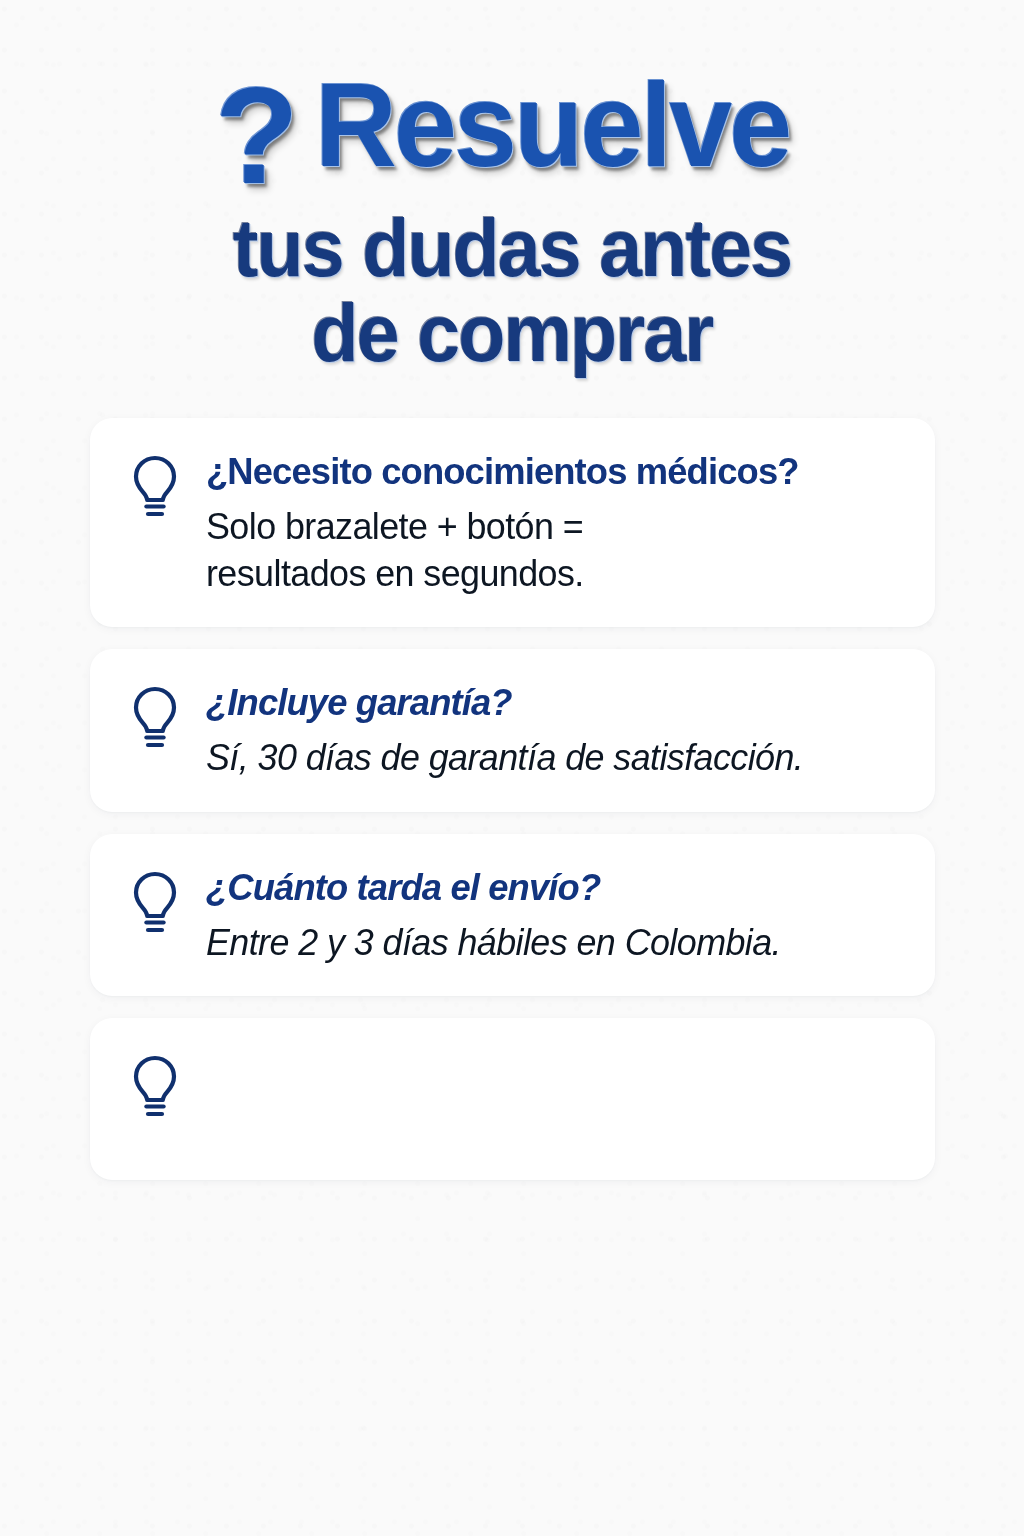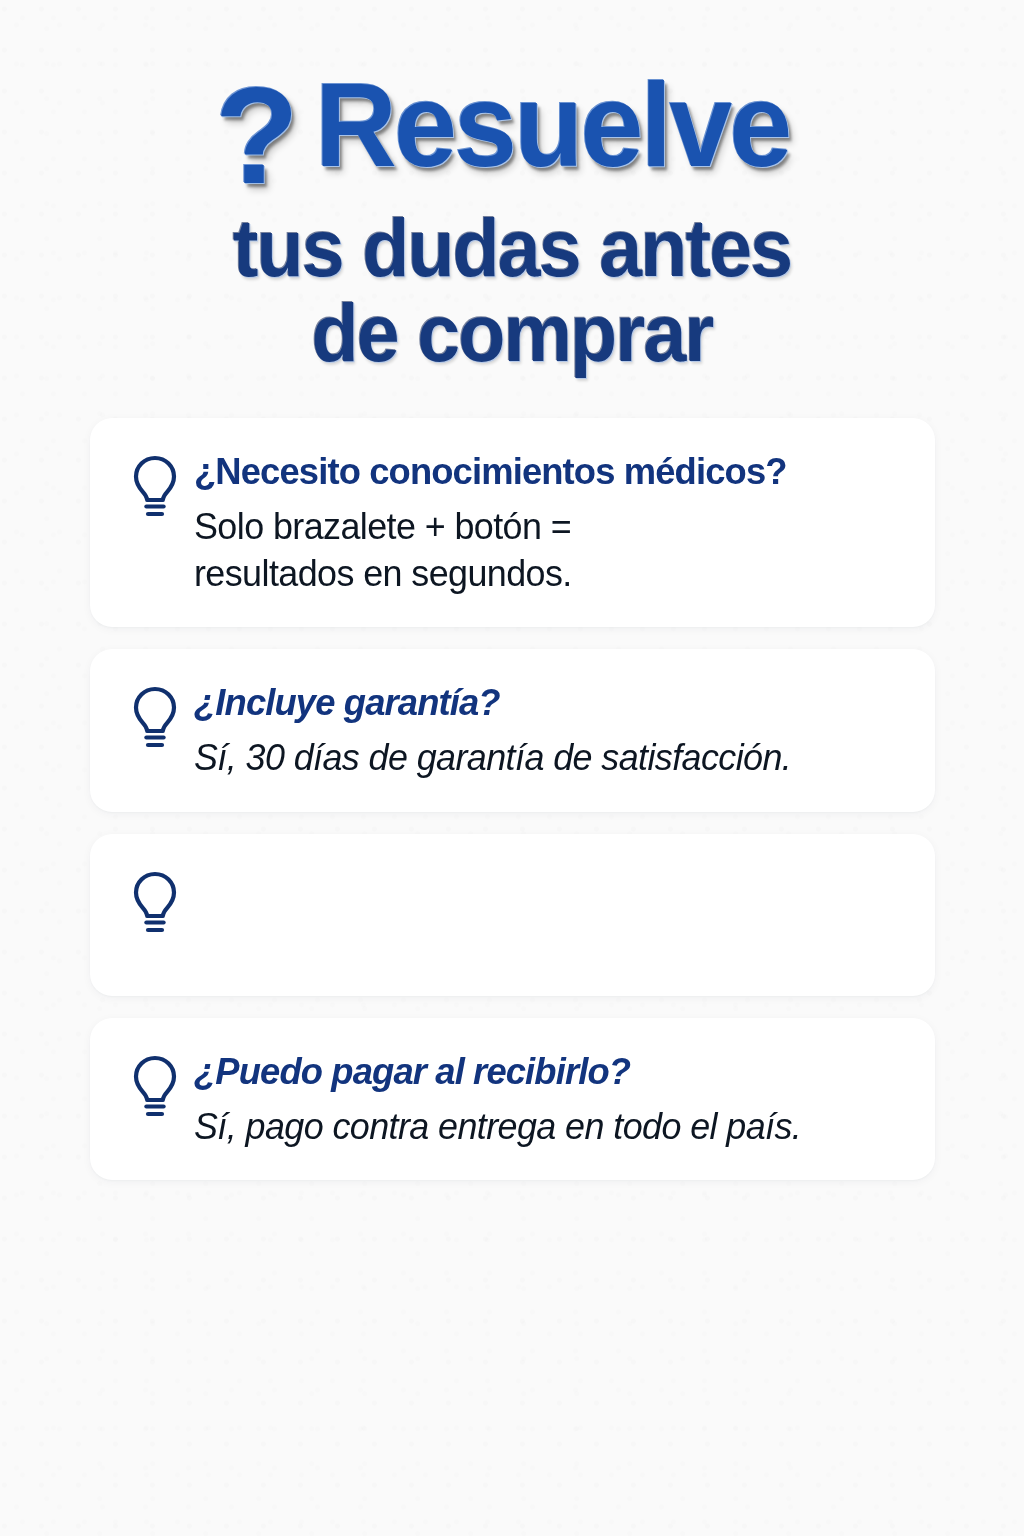--- a/index.html
+++ b/index.html
@@ -110,21 +110,21 @@
     flex-direction: column;
     gap: 22px;
   }
 
   .card {
     background: #ffffff;
     border-radius: 22px;
     padding: 30px 34px 30px 34px;
     display: flex;
     align-items: flex-start;
-    gap: 8px;
+    gap: 20px;
     box-shadow: 0 2px 10px rgba(20,35,70,0.045),
                 0 1px 2px rgba(20,35,70,0.030);
   }
 
   .card.two-line { min-height: 200px; }
   .card.one-line { min-height: 162px; font-style: italic; }
 
   .bulb-wrap {
     flex: 0 0 auto;
     width: 62px;
@@ -219,32 +219,32 @@
     </div>
 
     <div class="card one-line">
       <span class="bulb-wrap">
         <svg width="52" height="68" viewBox="0 0 52 68" fill="none" stroke="#10306e" stroke-width="4.2" stroke-linecap="round" stroke-linejoin="round">
           <path d="M26 4C15.2 4 7 12.4 7 22.6c0 6.6 3.2 11.2 6.6 15.0 2.6 2.9 4.2 5.2 4.6 8.4h15.6c0.4-3.2 2.0-5.5 4.6-8.4 3.4-3.8 6.6-8.4 6.6-15.0C45 12.4 36.8 4 26 4Z"></path>
           <path d="M17.4 52.5h17.2"></path>
           <path d="M19.0 60.0h14.0"></path>
         </svg>
       </span>
-    </div>
-
-    <div class="card one-line">
-      <span class="bulb-wrap">
-        <svg width="52" height="68" viewBox="0 0 52 68" fill="none" stroke="#10306e" stroke-width="4.2" stroke-linecap="round" stroke-linejoin="round">
-          <path d="M26 4C15.2 4 7 12.4 7 22.6c0 6.6 3.2 11.2 6.6 15.0 2.6 2.9 4.2 5.2 4.6 8.4h15.6c0.4-3.2 2.0-5.5 4.6-8.4 3.4-3.8 6.6-8.4 6.6-15.0C45 12.4 36.8 4 26 4Z"></path>
-          <path d="M17.4 52.5h17.2"></path>
-          <path d="M19.0 60.0h14.0"></path>
-        </svg>
-      </span>
       <div class="qa">
-        <div class="question">¿Puedo pagar al recibirlo?</div>
+        <div class="question">¿Cuánto tarda el envío?</div>
         <div class="answer">
-          <span class="ln">Sí, pago contra entrega en todo el país.</span>
+          <span class="ln">Entre 2 y 3 días hábiles en Colombia.</span>
         </div>
       </div>
     </div>
 
+    <div class="card one-line">
+      <span class="bulb-wrap">
+        <svg width="52" height="68" viewBox="0 0 52 68" fill="none" stroke="#10306e" stroke-width="4.2" stroke-linecap="round" stroke-linejoin="round">
+          <path d="M26 4C15.2 4 7 12.4 7 22.6c0 6.6 3.2 11.2 6.6 15.0 2.6 2.9 4.2 5.2 4.6 8.4h15.6c0.4-3.2 2.0-5.5 4.6-8.4 3.4-3.8 6.6-8.4 6.6-15.0C45 12.4 36.8 4 26 4Z"></path>
+          <path d="M17.4 52.5h17.2"></path>
+          <path d="M19.0 60.0h14.0"></path>
+        </svg>
+      </span>
+    </div>
+
   </section>
 </div>
 
 </body></html>

